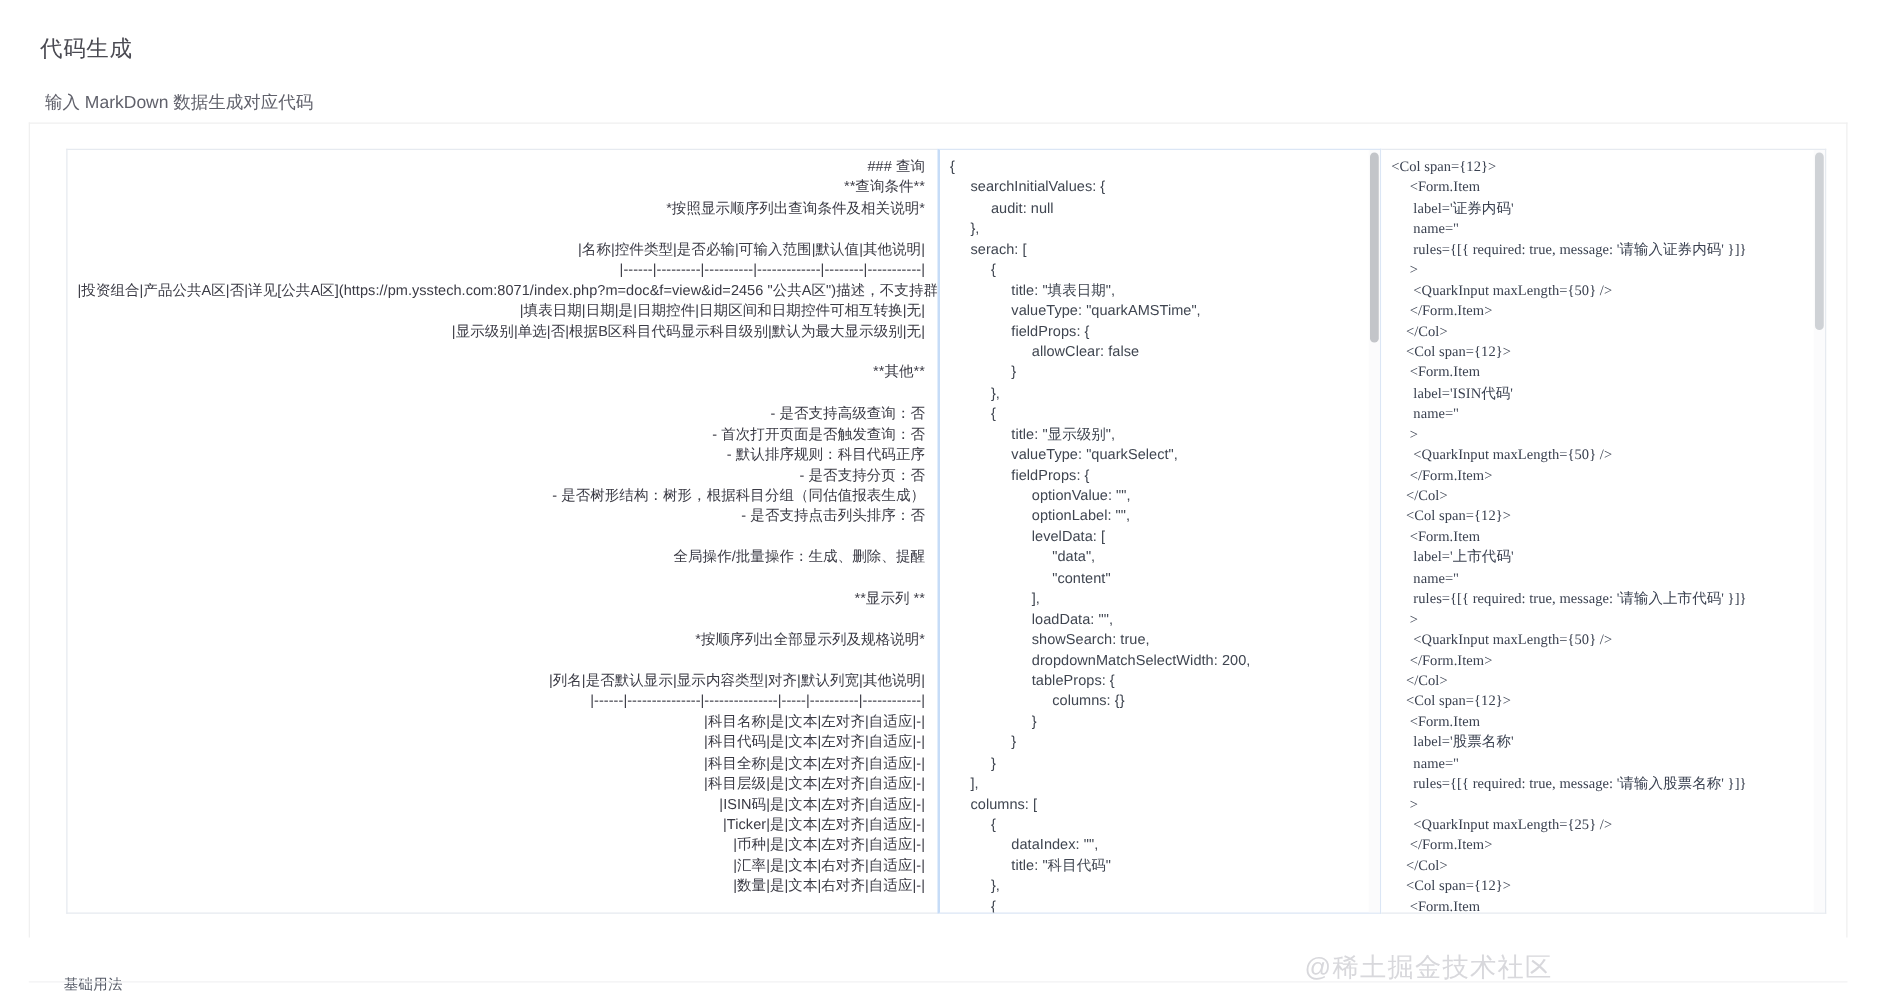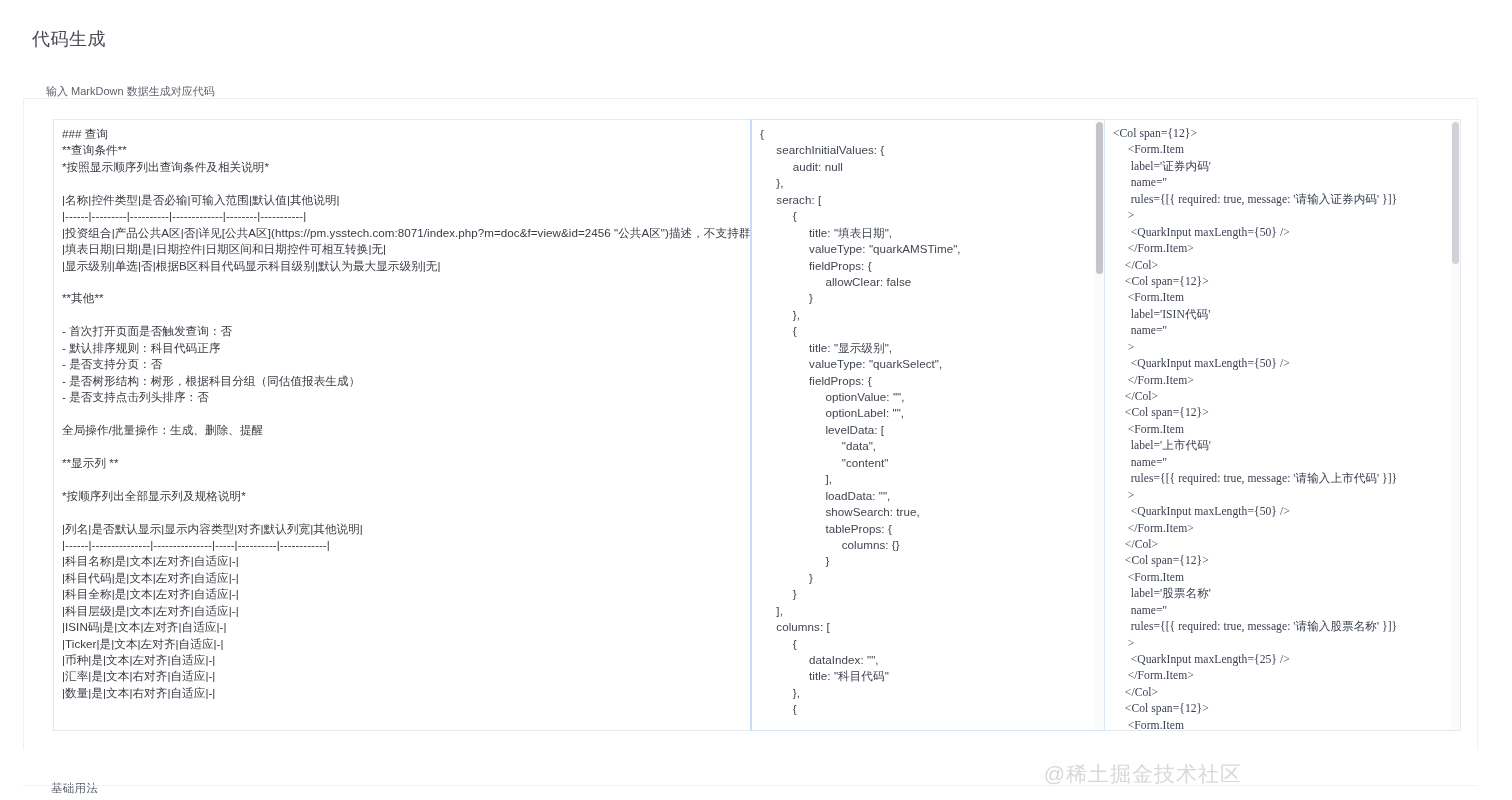--- a/index.html
+++ b/index.html
@@ -20,23 +20,23 @@
   .page-header { position: absolute; left: 32px; top: 26px; }
   .page-title {
     font-size: 18px;
     color: #4a4a52;
     font-weight: 400;
     letter-spacing: 0.5px;
     margin: 0;
     line-height: 26px;
   }
   .page-subtitle {
-    font-size: 11px;
+    font-size: 14px;
     color: #60616b;
-    margin: 14px;
+    margin: 4px;
     line-height: 18px;
     position: absolute;
     top: 42px;
     left: 0;
     white-space: nowrap;
   }
 
   
   .demo-card {
     position: absolute;
@@ -59,21 +59,21 @@
     display: flex;
     align-items: stretch;
   }
 
   .editor-pane {
     position: relative;
     height: 612px;
     overflow: hidden;
     background: #ffffff;
   }
-  .pane-md   { width: 697px; border: 1px solid #e6eaf0; border-right: none; }
+  .pane-md   { width: 697px; border: 1px solid #e6eaf0; border-right: none; text-align: right; }
   .pane-json { width: 355px; border: 1px solid #dbe6f5; border-left: 2px solid #c6dcf7; }
   .pane-jsx  { width: 356px; border: 1px solid #e6eaf0; border-left: none; }
 
   .code-scroll {
     position: absolute;
     inset: 0;
     padding: 6px 10px 0 8px;
     overflow: hidden;
   }
   .code-line {
@@ -178,20 +178,21 @@
             <div class="code-line">*按照显示顺序列出查询条件及相关说明*</div>
             <div class="code-line blank">&nbsp;</div>
             <div class="code-line">|名称|控件类型|是否必输|可输入范围|默认值|其他说明|</div>
             <div class="code-line">|------|---------|----------|-------------|--------|-----------|</div>
             <div class="code-line">|投资组合|产品公共A区|否|详见[公共A区](https://pm.ysstech.com:8071/index.php?m=doc&amp;f=view&amp;id=2456 "公共A区")描述，不支持群组|空|无|</div>
             <div class="code-line">|填表日期|日期|是|日期控件|日期区间和日期控件可相互转换|无|</div>
             <div class="code-line">|显示级别|单选|否|根据B区科目代码显示科目级别|默认为最大显示级别|无|</div>
             <div class="code-line blank">&nbsp;</div>
             <div class="code-line">**其他**</div>
             <div class="code-line blank">&nbsp;</div>
+            <div class="code-line">- 是否支持高级查询：否</div>
             <div class="code-line">- 首次打开页面是否触发查询：否</div>
             <div class="code-line">- 默认排序规则：科目代码正序</div>
             <div class="code-line">- 是否支持分页：否</div>
             <div class="code-line">- 是否树形结构：树形，根据科目分组（同估值报表生成）</div>
             <div class="code-line">- 是否支持点击列头排序：否</div>
             <div class="code-line blank">&nbsp;</div>
             <div class="code-line">全局操作/批量操作：生成、删除、提醒</div>
             <div class="code-line blank">&nbsp;</div>
             <div class="code-line">**显示列 **</div>
             <div class="code-line blank">&nbsp;</div>
@@ -230,20 +231,21 @@
             <div class="code-line">               valueType: "quarkSelect",</div>
             <div class="code-line">               fieldProps: {</div>
             <div class="code-line">                    optionValue: "",</div>
             <div class="code-line">                    optionLabel: "",</div>
             <div class="code-line">                    levelData: [</div>
             <div class="code-line">                         "data",</div>
             <div class="code-line">                         "content"</div>
             <div class="code-line">                    ],</div>
             <div class="code-line">                    loadData: "",</div>
             <div class="code-line">                    showSearch: true,</div>
+            <div class="code-line">                    dropdownMatchSelectWidth: 200,</div>
             <div class="code-line">                    tableProps: {</div>
             <div class="code-line">                         columns: {}</div>
             <div class="code-line">                    }</div>
             <div class="code-line">               }</div>
             <div class="code-line">          }</div>
             <div class="code-line">     ],</div>
             <div class="code-line">     columns: [</div>
             <div class="code-line">          {</div>
             <div class="code-line">               dataIndex: "",</div>
             <div class="code-line">               title: "科目代码"</div>

